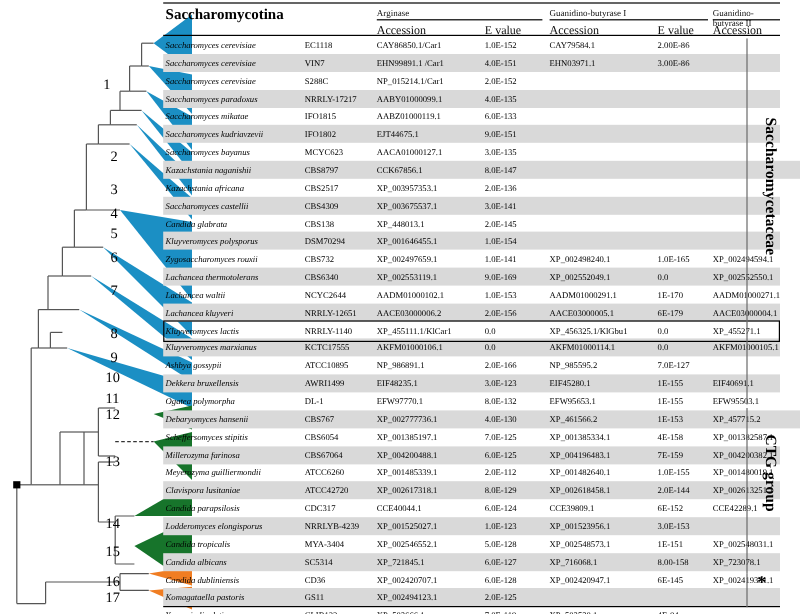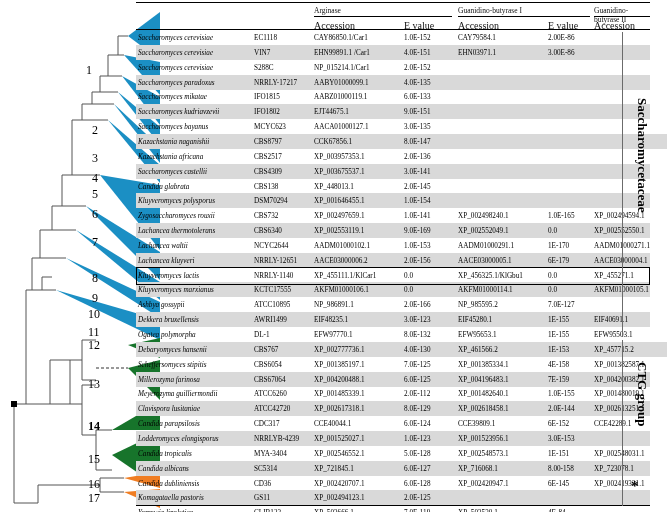--- a/index.html
+++ b/index.html
@@ -159,30 +159,31 @@
     <div class="clnum" style="left:92px;top:172px;">4</div>
     <div class="clnum" style="left:92px;top:188px;">5</div>
     <div class="clnum" style="left:92px;top:208px;">6</div>
     <div class="clnum" style="left:92px;top:236px;">7</div>
     <div class="clnum" style="left:92px;top:272px;">8</div>
     <div class="clnum" style="left:92px;top:292px;">9</div>
     <div class="clnum" style="left:88px;top:308px;">10</div>
     <div class="clnum" style="left:88px;top:326px;">11</div>
     <div class="clnum" style="left:88px;top:339px;">12</div>
     <div class="clnum" style="left:88px;top:378px;">13</div>
-    <div class="clnum" style="left:88px;top:420px;font-weight:bold;">14</div>
+    <div class="clnum" style="left:88px;top:430px;">14</div>
     <div class="clnum" style="left:88px;top:453px;">15</div>
     <div class="clnum" style="left:88px;top:478px;">16</div>
     <div class="clnum" style="left:88px;top:492px;">17</div>
   </div>
 
   <div id="table">
 
     <div class="rule" style="left:0;top:2px;width:514px;height:1.4px;"></div>
 
+    <div class="hdrtitle" style="left:2px;top:5px;">Saccharomycotina</div>
     <div class="hdrgrp" style="left:178px;top:6px;">Arginase</div>
     <div class="hdrgrp" style="left:322px;top:6px;">Guanidino-butyrase I</div>
     <div class="hdrgrp" style="left:458px;top:6px;">Guanidino-butyrase II</div>
 
     <div class="hdrsub" style="left:178px;top:20px;">Accession</div>
     <div class="hdrsub" style="left:268px;top:20px;">E value</div>
     <div class="hdrsub" style="left:322px;top:20px;">Accession</div>
     <div class="hdrsub" style="left:412px;top:20px;">E value</div>
     <div class="hdrsub" style="left:458px;top:20px;">Accession</div>
 

